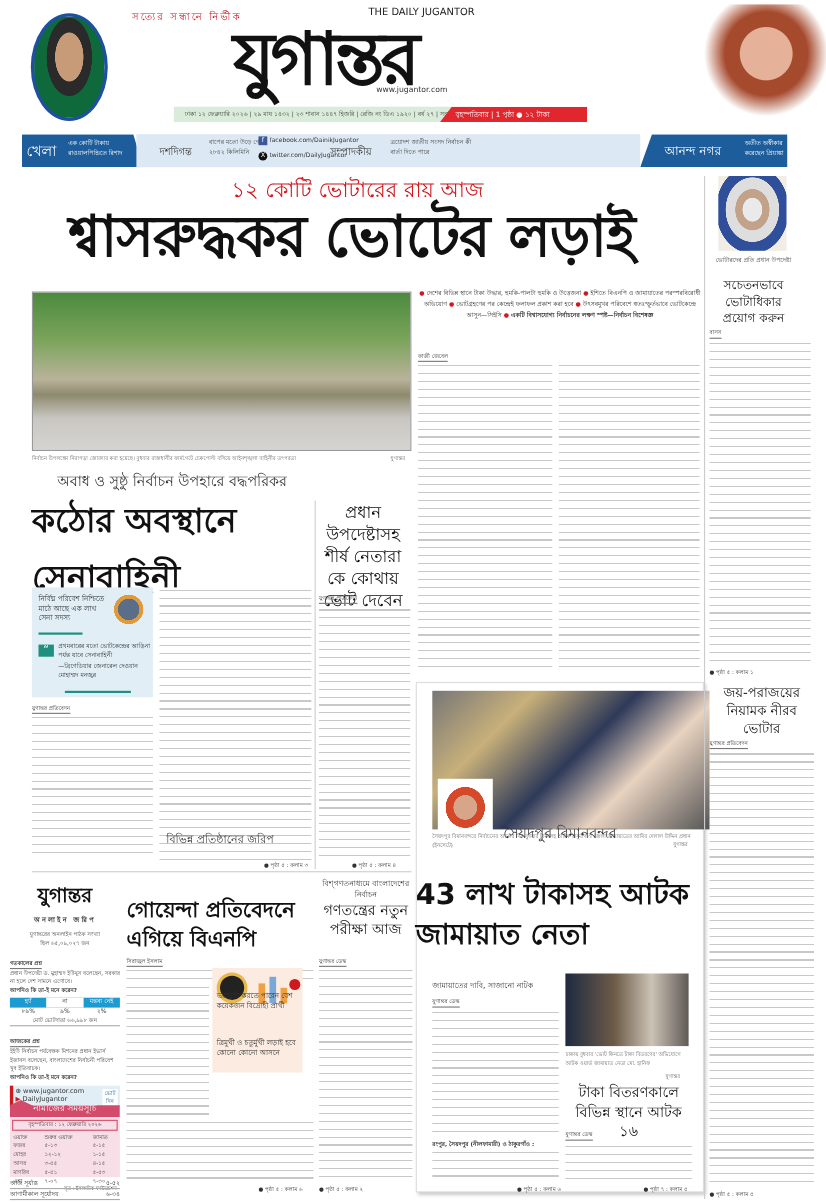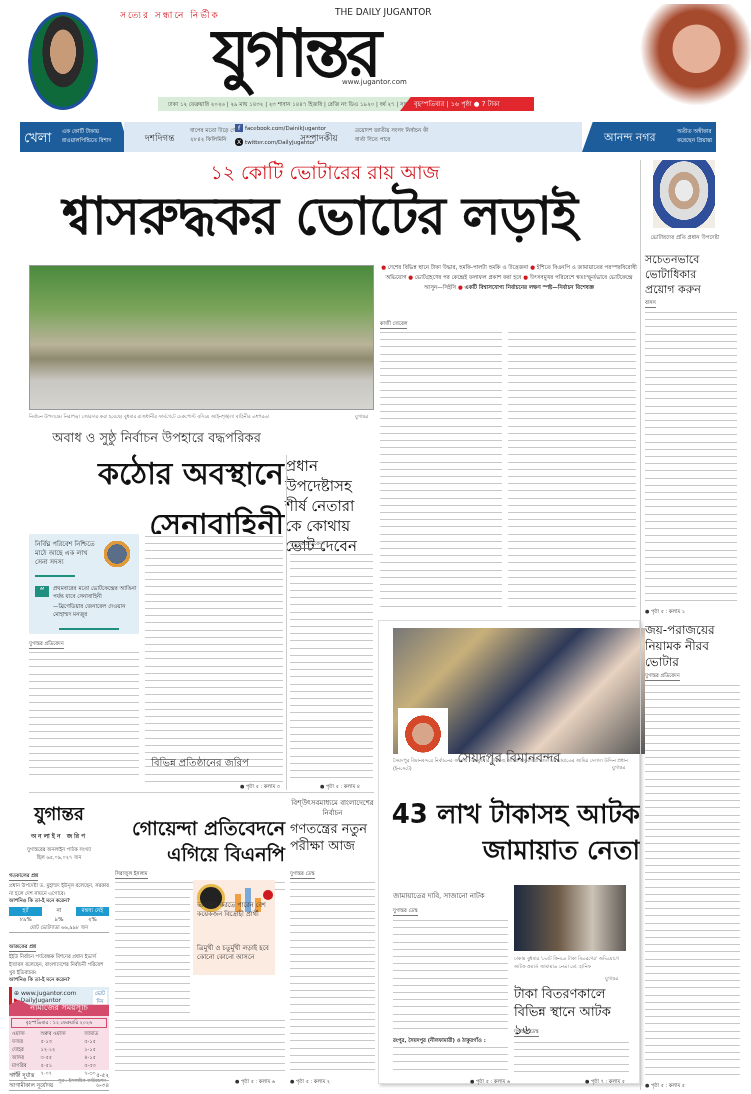--- a/index.html
+++ b/index.html
@@ -14,22 +14,22 @@
 .dayline{left:400px;top:97px;width:134px;height:14px;background:#e1262d;font-size:6.5px;line-height:14px;color:#fff;padding-left:14px;clip-path:polygon(8% 0,100% 0,100% 100%,0 100%)}
 .portrait{left:28px;top:12px;width:70px;height:98px;border-radius:50%;border:3px solid #1f4fa0;background:radial-gradient(ellipse at 50% 40%,#c79a78 0 28%,#2a2a2a 29% 45%,#0e6a3a 46% 100%)}
 .actress{left:630px;top:4px;width:121px;height:112px;background:radial-gradient(ellipse at 55% 40%,#e6b199 0 25%,#a64a2e 26% 40%,#fff 60%)}
 .strip{top:122px;height:30px;background:#1d5d9b;color:#fff}
 .strip-mid{left:124px;top:122px;width:458px;height:30px;background:#dce9f4}
 .kicker{left:180px;top:158px;width:290px;text-align:center;font-size:19px;color:#d0181f}
 .headline{left:12px;top:182px;width:615px;text-align:center;font-size:52px;font-weight:bold;color:#111;letter-spacing:-1px;line-height:68px}
 .photo-main{left:29px;top:265px;width:345px;height:145px;background:linear-gradient(180deg,#4b8a3e 0%,#7aa45a 30%,#b9b39a 55%,#8e8a6e 65%,#c9c7c2 80%,#d6d4d0 100%);border:1px solid #999}
 .caption{font-size:4.8px;color:#666}
 .sub-kicker{font-size:13px;color:#333;text-align:center}
-.h2{font-size:30px;font-weight:bold;color:#111;text-align:right}
-.h3{font-size:15px;color:#111;text-align:left;line-height:20px}
+.h2{font-size:30px;font-weight:bold;color:#111;text-align:left}
+.h3{font-size:15px;color:#111;text-align:center;line-height:20px}
 .byline{font-size:5px;color:#333;border-bottom:1px solid #777;display:inline-block}
 .quote-box{left:29px;top:534px;width:110px;height:100px;background:#e1eef6}
 .bullet{color:#d0181f}
 .divider{background:#ccc}
 .box-frame{left:378px;top:620px;width:262px;height:464px;border:1px solid #ddd;box-shadow:2px 2px 3px #ccc}
 .side-photo{left:653px;top:160px;width:62px;height:68px;background:radial-gradient(ellipse at 50% 45%,#eaeaea 0 20%,#c3a28a 21% 35%,#dedede 36% 55%,#2f4f9a 56% 75%,#f1ece4 76%)}
 .jamaat-photo{left:393px;top:628px;width:252px;height:126px;background:linear-gradient(135deg,#777 0%,#c8b07a 25%,#2e3a59 50%,#e8d2c0 70%,#555 100%)}
 .inset{left:398px;top:708px;width:50px;height:52px;background:radial-gradient(ellipse at 50% 50%,#d7a58a 0 30%,#d6482a 31% 50%,#fff 51%)}
 .police-photo{left:514px;top:885px;width:112px;height:66px;background:linear-gradient(90deg,#1d2a40 0%,#6e5b48 40%,#ccc3b6 70%,#605a55 100%)}
 .infog{left:193px;top:880px;width:82px;height:95px;background:#fcebe0}
@@ -38,21 +38,21 @@
 </style>
 </head>
 <body>
 
 <div class="abs portrait"></div>
 <div class="abs slogan">সত্যের সন্ধানে নির্ভীক</div>
 <div class="abs masthead-logo">যুগান্তর</div>
 <div class="abs daily">THE DAILY JUGANTOR</div>
 <div class="abs site">www.jugantor.com</div>
 <div class="abs dateline">ঢাকা ১২ ফেব্রুয়ারি ২০২৬ | ২৯ মাঘ ১৪৩২ | ২৩ শাবান ১৪৪৭ হিজরি | রেজি নং ডিএ ১৯২০ | বর্ষ ২৭ | সংখ্যা ১১</div>
-<div class="abs dayline">বৃহস্পতিবার | ১৬ পৃষ্ঠা ● 7 টাকা</div>
+<div class="abs dayline">বৃহস্পতিবার | 1 পৃষ্ঠা ● ১২ টাকা</div>
 <div class="abs actress"></div>
 
 <div class="abs strip" style="left:20px;width:110px;clip-path:polygon(0 0,92% 0,100% 100%,0 100%)">
   <span class="abs" style="left:4px;top:6px;font-size:13px">খেলা</span>
   <span class="abs" style="left:42px;top:5px;width:60px;font-size:5.5px;line-height:9px">এক কোটি টাকায় রাওয়ালপিন্ডিতে রিশাদ</span>
 </div>
 <div class="abs strip-mid"></div>
 <div class="abs" style="left:145px;top:131px;font-size:9px;color:#333">দশদিগন্ত</div>
 <div class="abs" style="left:190px;top:126px;width:60px;font-size:5.5px;line-height:9px;color:#444">বাপের মতো উড়ে গেছে ২৮৪২ কিলিমিনি</div>
 <div class="abs" style="left:235px;top:124px;font-size:5.5px;color:#333"><span style="display:inline-block;width:8px;height:8px;background:#3b5998;color:#fff;font-size:6px;text-align:center;line-height:8px;margin-right:2px">f</span><span>facebook.com/DainikJugantor</span></div>
@@ -224,21 +224,21 @@
   <div style="position:absolute;left:42px;top:14px;width:6px;height:18px;background:#f0a040"></div>
   <div style="position:absolute;left:52px;top:8px;width:6px;height:24px;background:#7aa8d8"></div>
   <div style="position:absolute;left:62px;top:18px;width:6px;height:14px;background:#f0a040"></div>
   <div style="position:absolute;left:70px;top:10px;width:10px;height:10px;border-radius:50%;background:#d0181f"></div>
   <div style="position:absolute;left:4px;top:21px;width:74px;font-size:6.5px;line-height:9px;color:#333">ভরাডুবি করতে পারেন বেশ কয়েকজন বিদ্রোহী প্রার্থী</div>
   <div style="position:absolute;left:4px;top:64px;width:74px;font-size:6.5px;line-height:9px;color:#333">ত্রিমুখী ও চতুর্মুখী লড়াই হবে কোনো কোনো আসনে</div>
 </div>
 <div class="abs txt" style="left:115px;top:1018px;width:170px;height:55px;background:repeating-linear-gradient(180deg,#fff 0 2px,#c8c8c8 2px 3px,#fff 3px 7.2px)"></div>
 <div class="abs" style="left:235px;top:1078px;font-size:5px;color:#333">● পৃষ্ঠা ৫ : কলাম ৬</div>
 
-<div class="abs sub-kicker" style="left:290px;top:798px;width:85px;font-size:7px;line-height:10px">বিশ্উৎসবমাধ্যমে বাংলাদেশের নির্বাচন</div>
+<div class="abs sub-kicker" style="left:290px;top:798px;width:85px;font-size:7px;line-height:10px">বিশ্গণতনাধ্যমে বাংলাদেশের নির্বাচন</div>
 <div class="abs h3" style="left:290px;top:820px;width:85px;font-size:13px;line-height:17px">গণতন্ত্রের নতুন পরীক্ষা আজ</div>
 <div class="abs byline" style="left:290px;top:870px">যুগান্তর ডেস্ক</div>
 <div class="abs txt" style="left:290px;top:880px;width:85px;height:195px;background:repeating-linear-gradient(180deg,#fff 0 2px,#c8c8c8 2px 3px,#fff 3px 7.2px)"></div>
 <div class="abs" style="left:290px;top:1078px;font-size:5px;color:#333">● পৃষ্ঠা ৫ : কলাম ২</div>
 
 <div class="abs divider" style="left:640px;top:160px;width:1px;height:930px"></div>
 <div class="abs divider" style="left:286px;top:455px;width:1px;height:335px"></div>
 <div class="abs divider" style="left:29px;top:792px;width:345px;height:1px"></div>
 
 </body></html>

